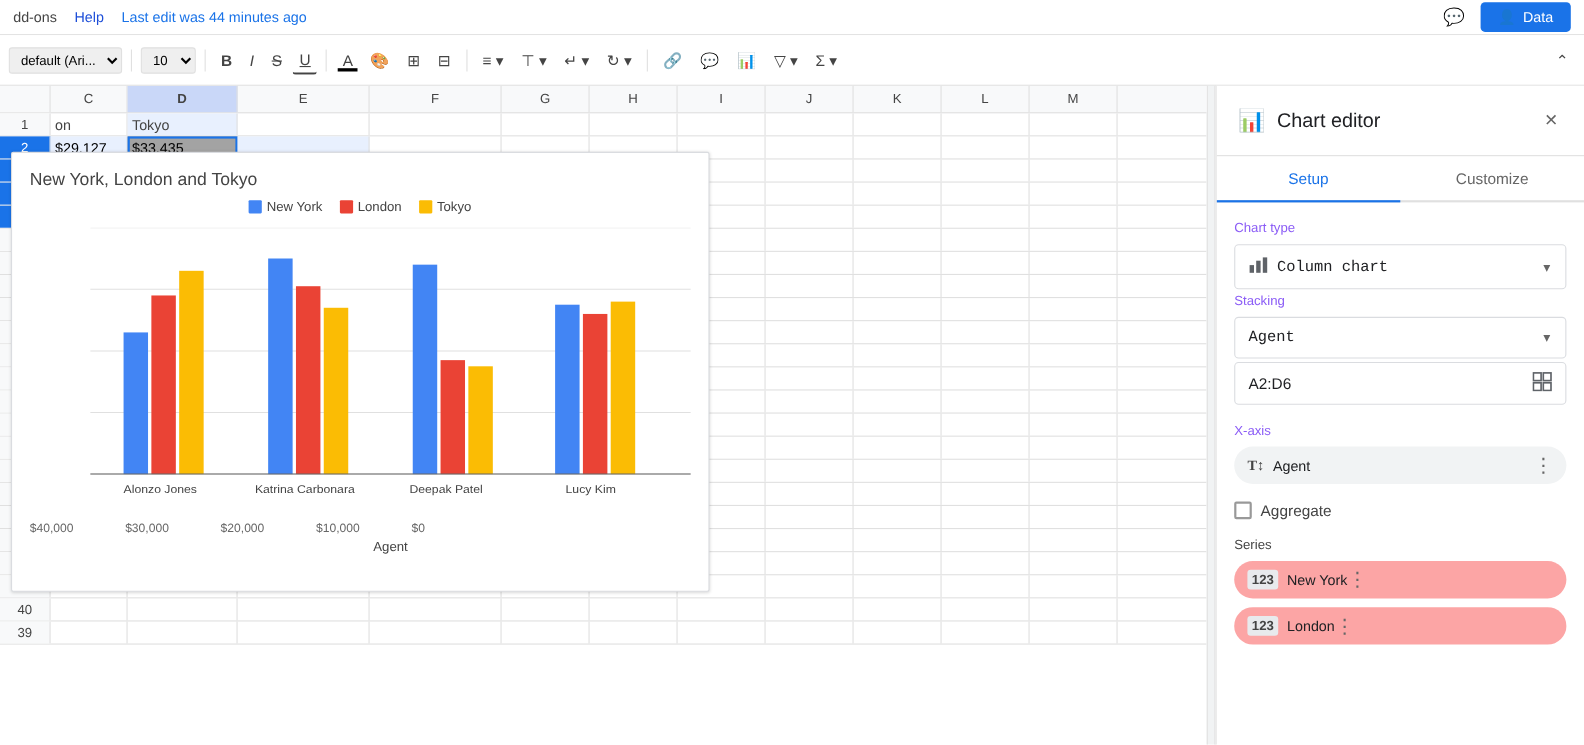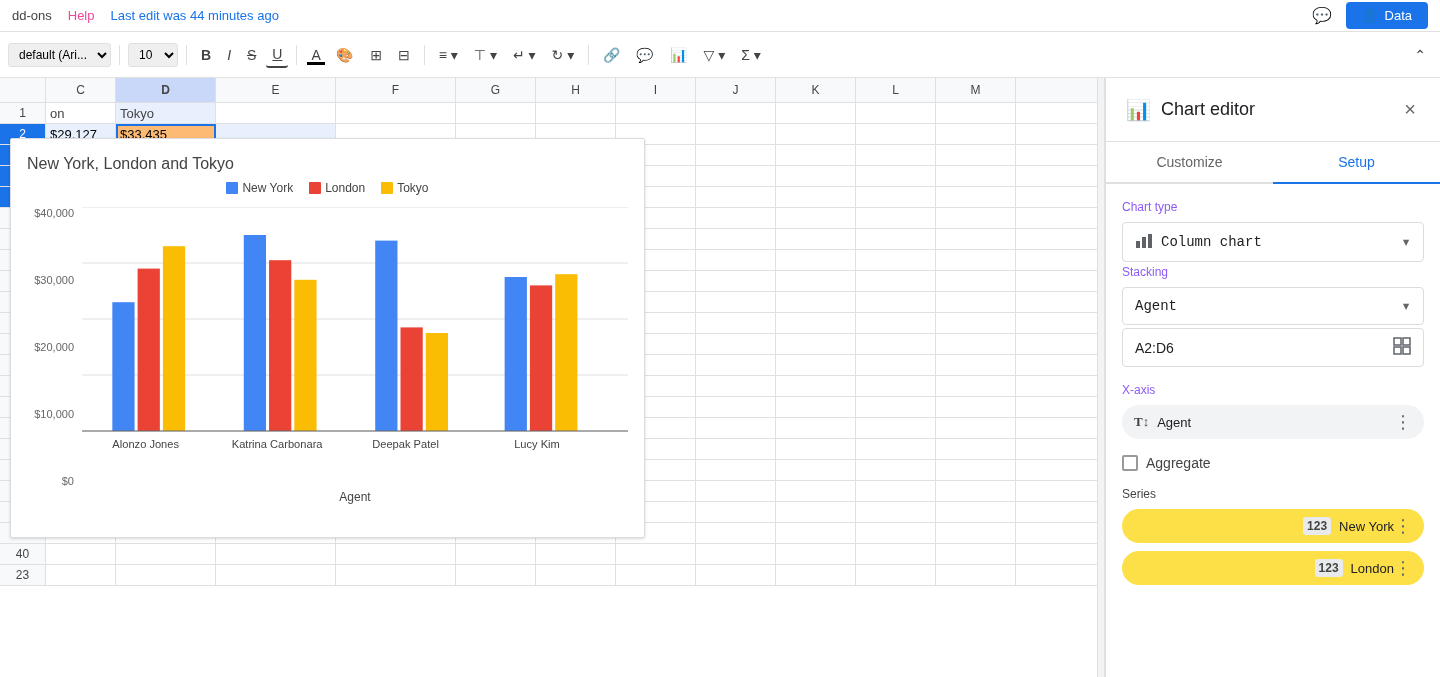--- a/index.html
+++ b/index.html
@@ -76,21 +76,21 @@
     .grid-cell {
       border-right: 1px solid #e0e0e0;
       display: flex;
       align-items: center;
       padding: 0 4px;
       font-size: 13px;
       overflow: hidden;
       white-space: nowrap;
     }
     .grid-cell.selected-cell {
-      background: #fdba74;
+      background: #a3a3a3;
       outline: 2px solid #1a73e8;
       outline-offset: -2px;
       text-align: right;
     }
     .grid-cell.highlighted { background: #e8f0fe; }
 
     
     .chart-container {
       position: absolute;
       top: 60px;
@@ -110,21 +110,21 @@
     }
     .chart-legend {
       display: flex;
       gap: 16px;
       margin-bottom: 12px;
       justify-content: center;
     }
     .legend-item { display: flex; align-items: center; gap: 4px; font-size: 12px; color: #444; }
     .legend-dot { width: 12px; height: 12px; border-radius: 1px; }
     .chart-body { display: flex; height: 280px; position: relative; }
-    .y-axis { width: 55px; display: flex; flex-direction: column; justify-content: space-between; align-items: flex-end; padding-right: 8px; font-size: 11px; color: #666; }
+    .y-axis { width: 55px; display: flex; flex-direction: row; justify-content: space-between; align-items: flex-end; padding-right: 8px; font-size: 11px; color: #666; gap: 47px; }
     .chart-plot { flex: 1; position: relative; }
     .x-axis-title { text-align: center; font-size: 12px; color: #444; margin-top: 4px; }
 
     
     .right-panel {
       width: 335px;
       min-width: 335px;
       border-left: 1px solid #e0e0e0;
       background: #fff;
       display: flex;
@@ -196,39 +196,39 @@
     .checkbox-box {
       width: 16px;
       height: 16px;
       border: 2px solid #999;
       border-radius: 2px;
       cursor: pointer;
     }
     .series-section { }
     .series-label { font-size: 12px; color: #444; margin-bottom: 8px; font-weight: 500; }
     .series-chip {
-      background: #fde047;
+      background: #fca5a5;
       border-radius: 20px;
       padding: 6px 12px;
       display: flex;
       align-items: center;
-      justify-content: flex-end;
+      justify-content: flex-start;
       font-size: 13px;
       color: #202124;
       cursor: pointer;
       margin-bottom: 8px;
     }
   </style>
 </head>
 <body>
 
 <div class="top-bar">
   <div class="top-bar-left">
     <span style="cursor:pointer;color:#444;">dd-ons</span>
-    <span style="cursor:pointer;color:#ec4899;">Help</span>
+    <span style="cursor:pointer;color:#1d4ed8;">Help</span>
     <a class="top-bar-link" href="#">Last edit was 44 minutes ago</a>
   </div>
   <div class="top-bar-right">
     <button class="toolbar-btn" style="font-size:16px;">💬</button>
     <button class="share-btn">
       <span>👤</span>
       <span>Data</span>
     </button>
   </div>
 </div>
@@ -595,21 +595,21 @@
             <div class="grid-cell" style="width:120px;"></div>
             <div class="grid-cell" style="width:80px;"></div>
             <div class="grid-cell" style="width:80px;"></div>
             <div class="grid-cell" style="width:80px;"></div>
             <div class="grid-cell" style="width:80px;"></div>
             <div class="grid-cell" style="width:80px;"></div>
             <div class="grid-cell" style="width:80px;"></div>
             <div class="grid-cell" style="width:80px;"></div>
           </div>
           <div class="grid-row">
-            <div class="row-num">23</div>
+            <div class="row-num">39</div>
             <div class="grid-cell" style="width:70px;"></div>
             <div class="grid-cell" style="width:100px;"></div>
             <div class="grid-cell" style="width:120px;"></div>
             <div class="grid-cell" style="width:120px;"></div>
             <div class="grid-cell" style="width:80px;"></div>
             <div class="grid-cell" style="width:80px;"></div>
             <div class="grid-cell" style="width:80px;"></div>
             <div class="grid-cell" style="width:80px;"></div>
             <div class="grid-cell" style="width:80px;"></div>
             <div class="grid-cell" style="width:80px;"></div>
@@ -685,22 +685,22 @@
   <div class="right-panel">
     <div class="panel-header">
       <div class="panel-title">
         <span style="color:#1a73e8;font-size:20px;">📊</span>
         <span>Chart editor</span>
       </div>
       <button class="close-btn">×</button>
     </div>
 
     <div class="panel-tabs">
+      <div class="panel-tab active">Setup</div>
       <div class="panel-tab">Customize</div>
-      <div class="panel-tab active">Setup</div>
     </div>
 
     <div class="panel-content">
 
       <div class="section-label">Chart type</div>
       <div class="dropdown-row">
         <div style="display:flex;align-items:center;gap:8px;">
           <span style="color:#444;">
             <svg width="18" height="18" viewBox="0 0 18 18" fill="none">
               <rect x="1" y="10" width="4" height="7" fill="#5f6368"></rect>

